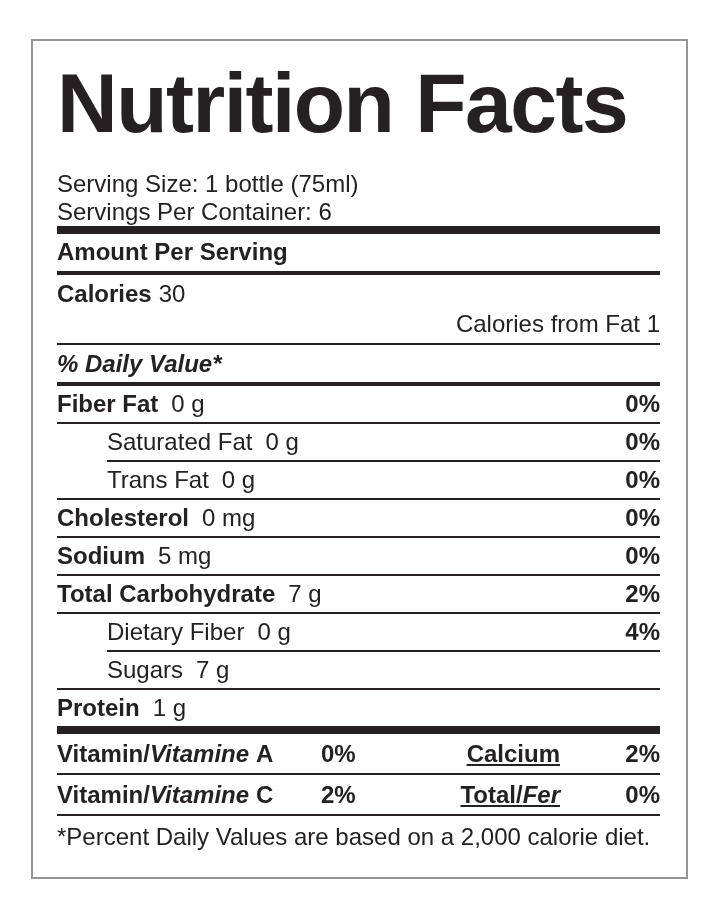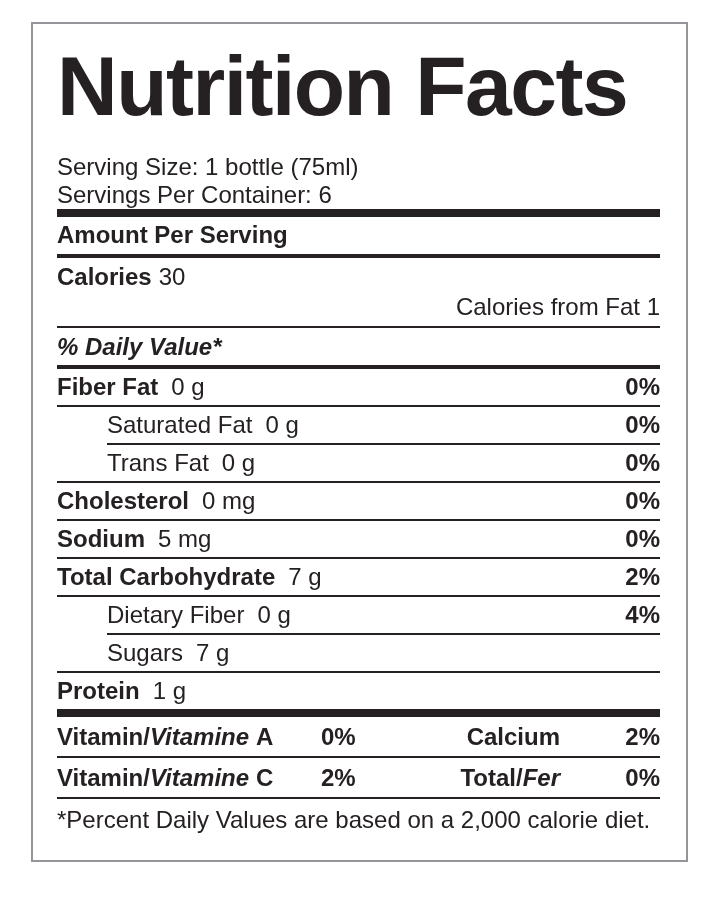--- a/index.html
+++ b/index.html
@@ -11,21 +11,21 @@
   html, body { background: var(--bg); }
   body {
     width: 720px; height: 908px;
     font-family: "Liberation Sans", sans-serif;
     color: var(--ink);
     position: relative;
     overflow: hidden;
   }
   .nf-box {
     position: absolute;
-    left: 31px; top: 22px;
+    left: 31px; top: 39px;
     width: 657px; height: 840px;
     border: 2px solid var(--frame);
     background: var(--bg);
     padding: 0 26px 0 24px;
   }
   .nf-title {
     margin-top: 20px;
     font-size: 84px;
     font-weight: bold;
     letter-spacing: -1.5px;
@@ -83,21 +83,21 @@
     display: grid;
     grid-template-columns: 252px 1fr auto 88px;
     align-items: baseline;
     padding: 5px 0 4px;
     font-size: 24px;
     font-weight: bold;
     line-height: 30px;
     gap: 12px;
   }
   .vit-row .v-pct-left { text-align: left; }
-  .vit-row .v-label-right { text-align: right; }
+  .vit-row .v-label-right { text-align: right; text-decoration: underline; }
   .vit-row .v-pct-right { text-align: right; }
   .it { font-style: italic; }
   .v-letter { margin-left: 7px; }
   .footnote {
     padding-top: 6px;
     font-size: 24px;
     line-height: 30px;
   }
 </style>
 </head>

